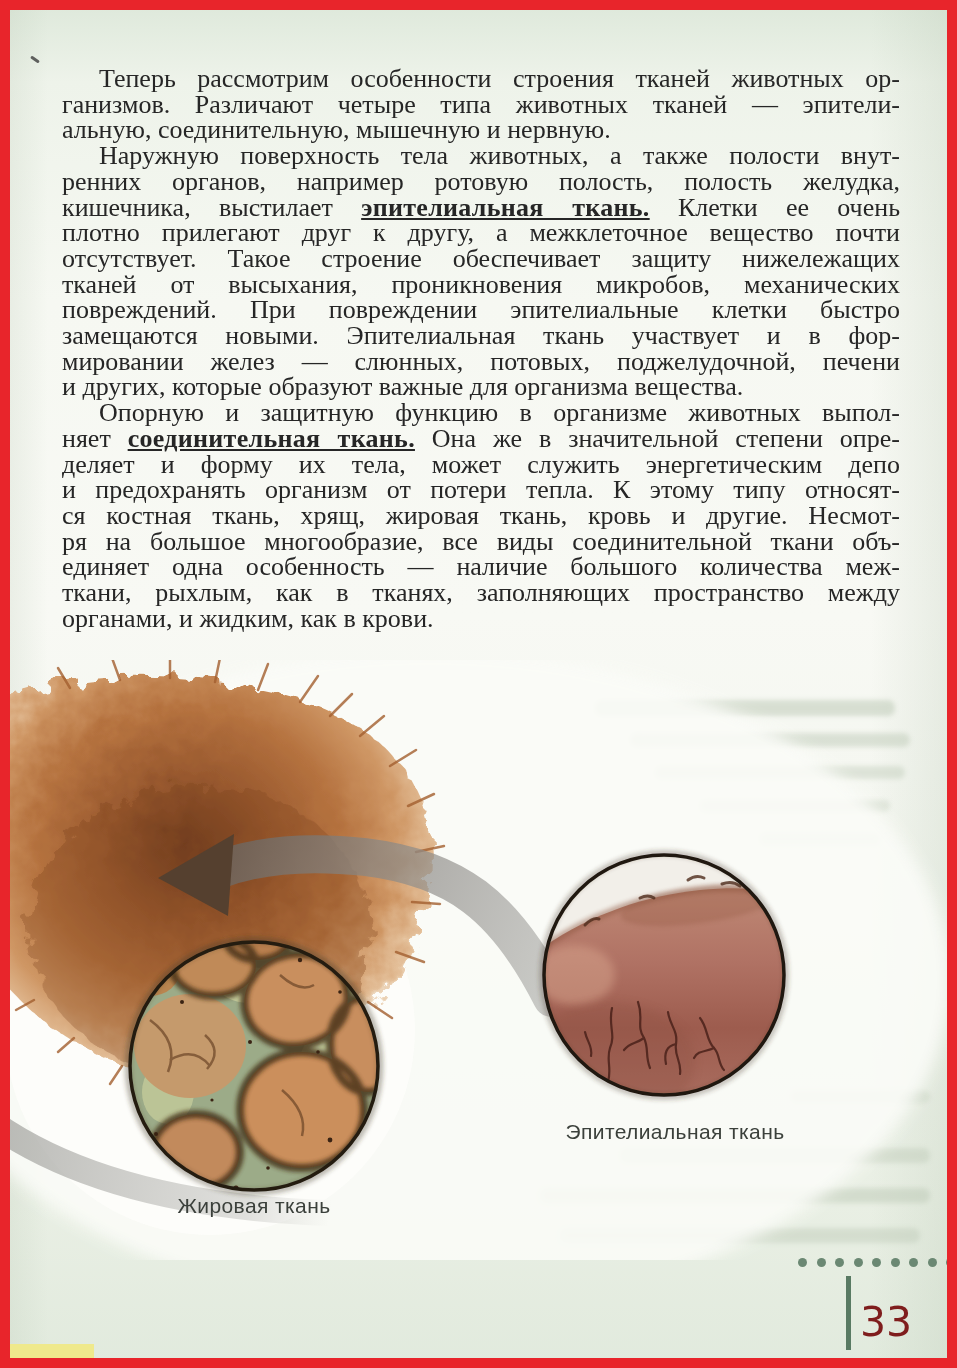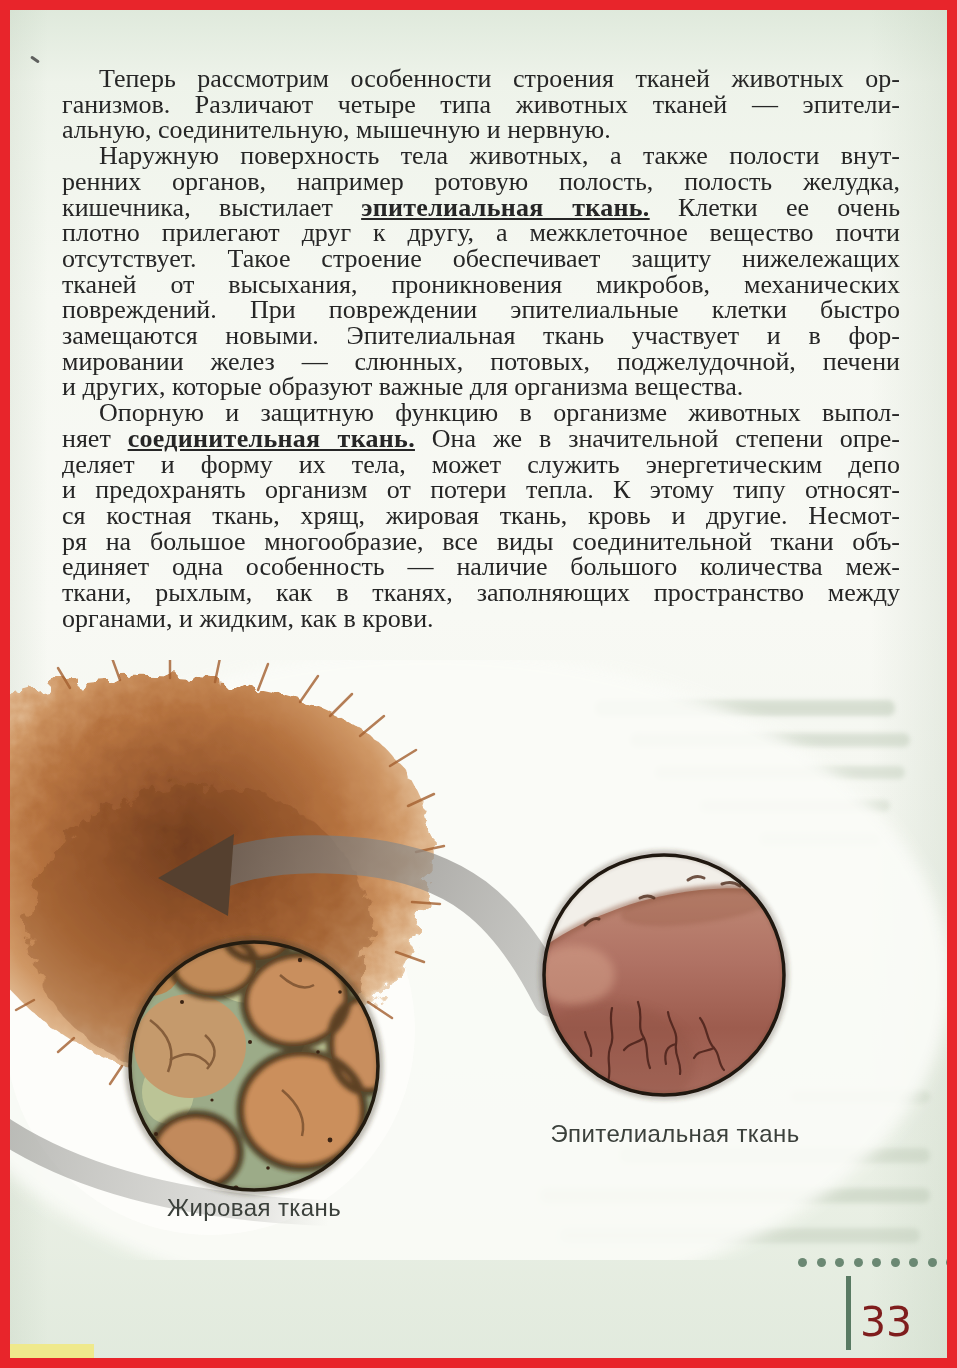--- a/index.html
+++ b/index.html
@@ -15,21 +15,21 @@
   
   .text-block{position:absolute;left:62px;top:66px;width:838px;z-index:10;color:#262626;}
   .tline{font-size:26px;line-height:25.7px;text-align:justify;text-align-last:justify;white-space:normal;}
   .tline.last{text-align-last:left;}
   .tline.indent{text-indent:37px;}
   .tline .b{font-weight:bold;letter-spacing:.3px;text-decoration:underline;}
 
   
   .figure-svg{position:absolute;left:0;top:660px;z-index:5;}
   .fig-label{position:absolute;z-index:12;font-family:"Liberation Sans","DejaVu Sans",sans-serif;
-    font-size:24px;color:#3b403b;text-align:center;letter-spacing:.4px;}
+    font-size:21px;color:#3b403b;text-align:center;letter-spacing:.4px;}
   .fat-label{left:128px;top:1194px;width:252px;}
   .epi-label{left:540px;top:1120px;width:270px;}
 
   
   .bleed{position:absolute;background:#b9c6b2;border-radius:7px;filter:blur(2.5px);z-index:2;}
 
   
   .dots-row{position:absolute;left:798px;top:1258px;width:160px;display:flex;gap:9.5px;z-index:11;}
   .dot{width:9px;height:9px;border-radius:50%;background:#6b8873;flex:0 0 auto;}
   .pn-bar{position:absolute;left:846px;top:1276px;width:5px;height:74px;background:#597a63;z-index:11;}

